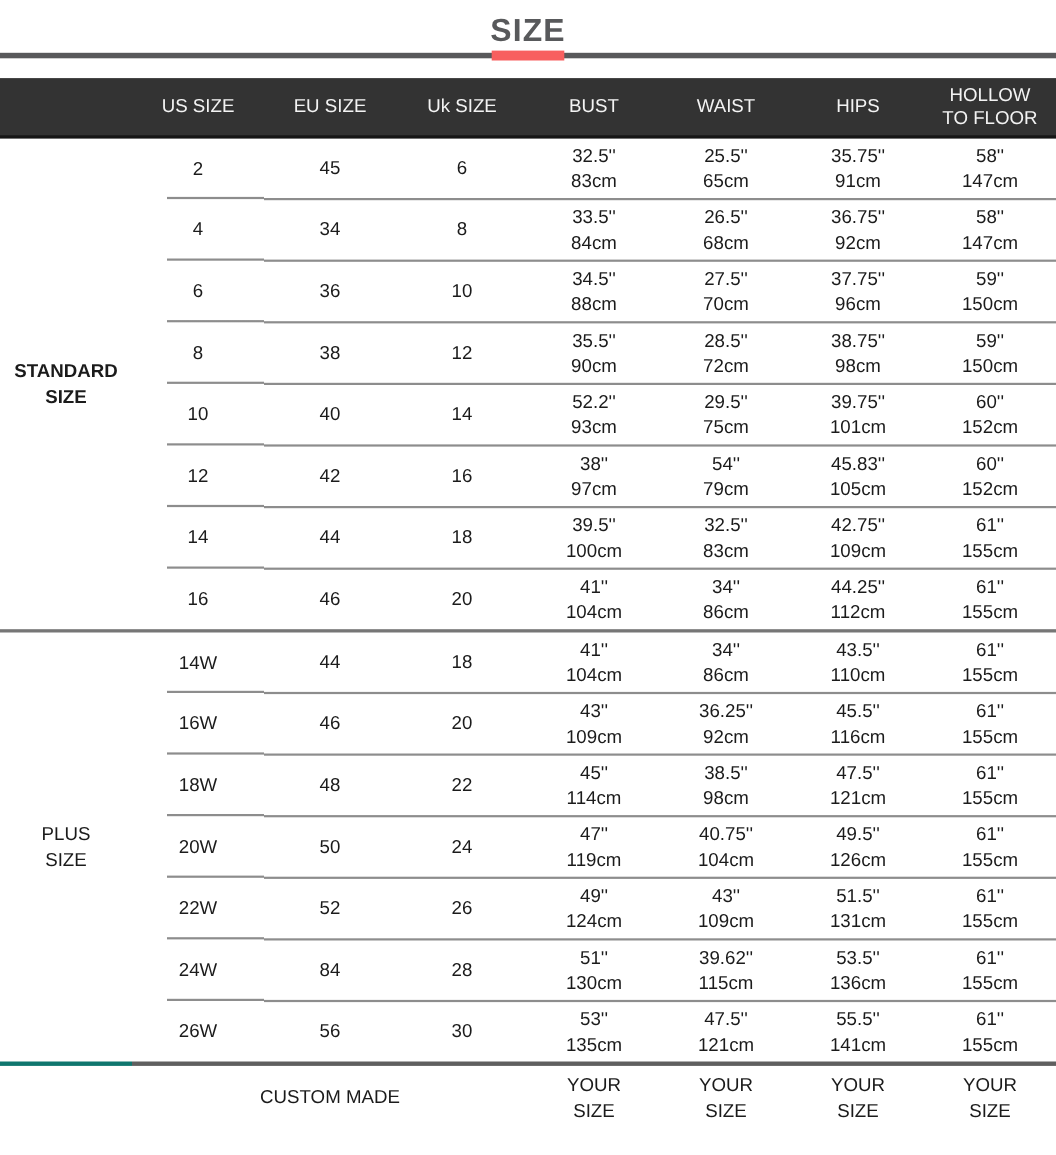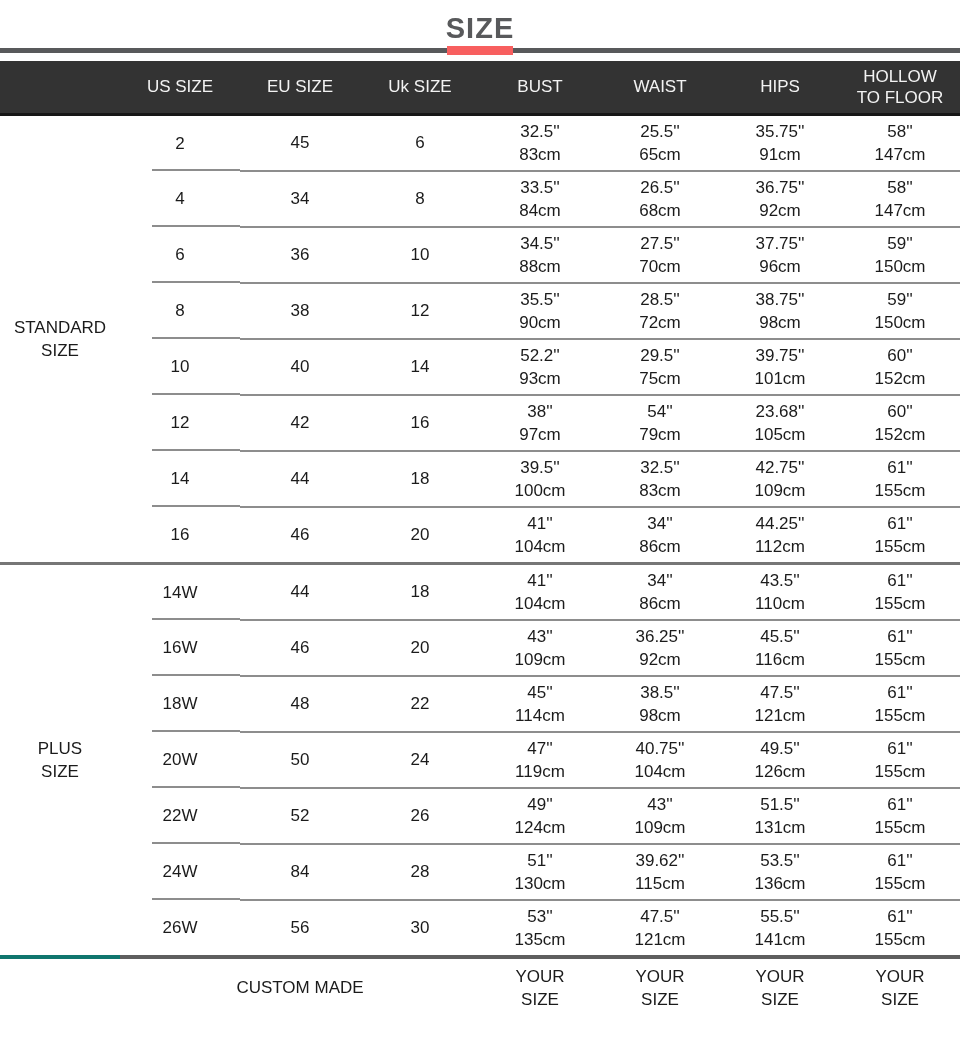--- a/index.html
+++ b/index.html
@@ -8,39 +8,39 @@
     font-family:"Liberation Sans","DejaVu Sans",sans-serif;color:#1b1b1b;
   }
   .title-wrap{padding-top:13px;text-align:center;}
   .page-title{
     margin:0;display:inline-block;font-size:29px;font-weight:700;
     color:#58595b;letter-spacing:1px;line-height:1.1;
   }
   .title-rule{position:relative;height:5px;background:#58595b;margin-top:3px;}
   .accent-bar{position:absolute;left:447px;top:-2px;width:66px;height:9px;background:#f85f5f;}
   table{
-    margin-top:8px;border-collapse:collapse;table-layout:fixed;width:960px;
+    margin-top:18px;border-collapse:collapse;table-layout:fixed;width:960px;
   }
   col{width:120px;}
   thead th{
     background:#333333;color:#f3f3f3;font-weight:400;font-size:17px;
     line-height:21px;height:52px;padding:0;white-space:pre-line;
     border-bottom:3px solid #161616;text-align:center;vertical-align:middle;
   }
   td{
     padding:0;text-align:center;vertical-align:middle;font-size:17px;
     line-height:23px;height:54px;white-space:pre-line;
   }
   tr.mid td.c{border-bottom:2px solid #8d8d8d;}
   tr.mid td.us{
     border-bottom:none;
     background:linear-gradient(to right,transparent 32px,#8d8d8d 32px) left bottom / 100% 2px no-repeat;
   }
   tr.group-end td.c{border-bottom:3px solid #767676;}
-  td.gl-med{border-bottom:3px solid #767676;}
+  td.gl-med{border-bottom:3px solid #767676;font-weight:bold;}
   tr.table-end td.c{border-bottom:4px solid #5f5f5f;}
   td.gl-thick{border-bottom:4px solid #0f766e;}
   tr.custom-row td{height:58px;border-bottom:none;}
 </style>
 </head>
 <body>
 
 <div class="title-wrap">
   <h1 class="page-title">SIZE</h1>
 </div>
@@ -141,21 +141,21 @@
 152cm</td>
       </tr>
       <tr class="mid">
         <td class="c us">12</td>
         <td class="c">42</td>
         <td class="c">16</td>
         <td class="c">38''
 97cm</td>
         <td class="c">54''
 79cm</td>
-        <td class="c">23.68''
+        <td class="c">45.83''
 105cm</td>
         <td class="c">60''
 152cm</td>
       </tr>
       <tr class="mid">
         <td class="c us">14</td>
         <td class="c">44</td>
         <td class="c">18</td>
         <td class="c">39.5''
 100cm</td>

